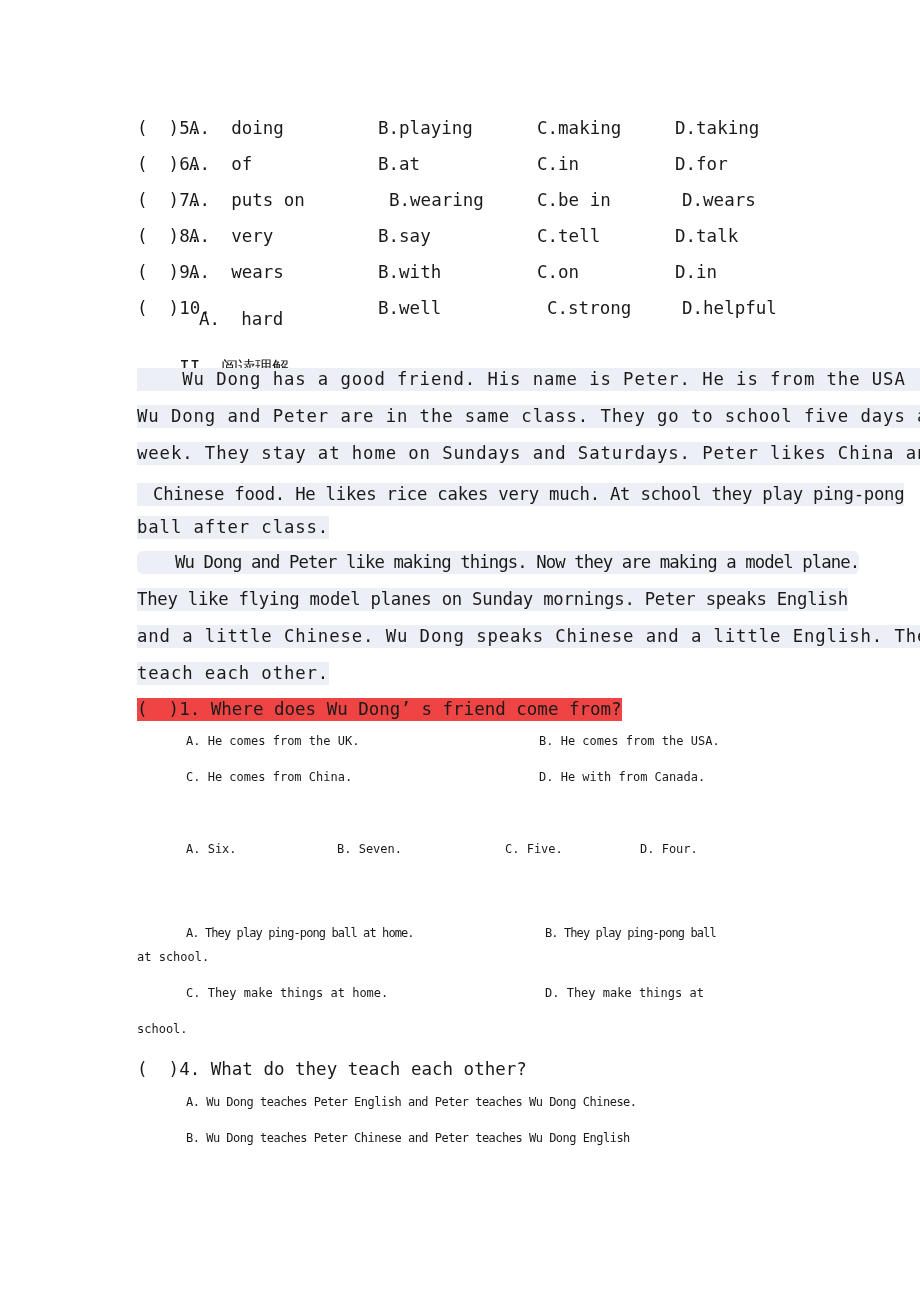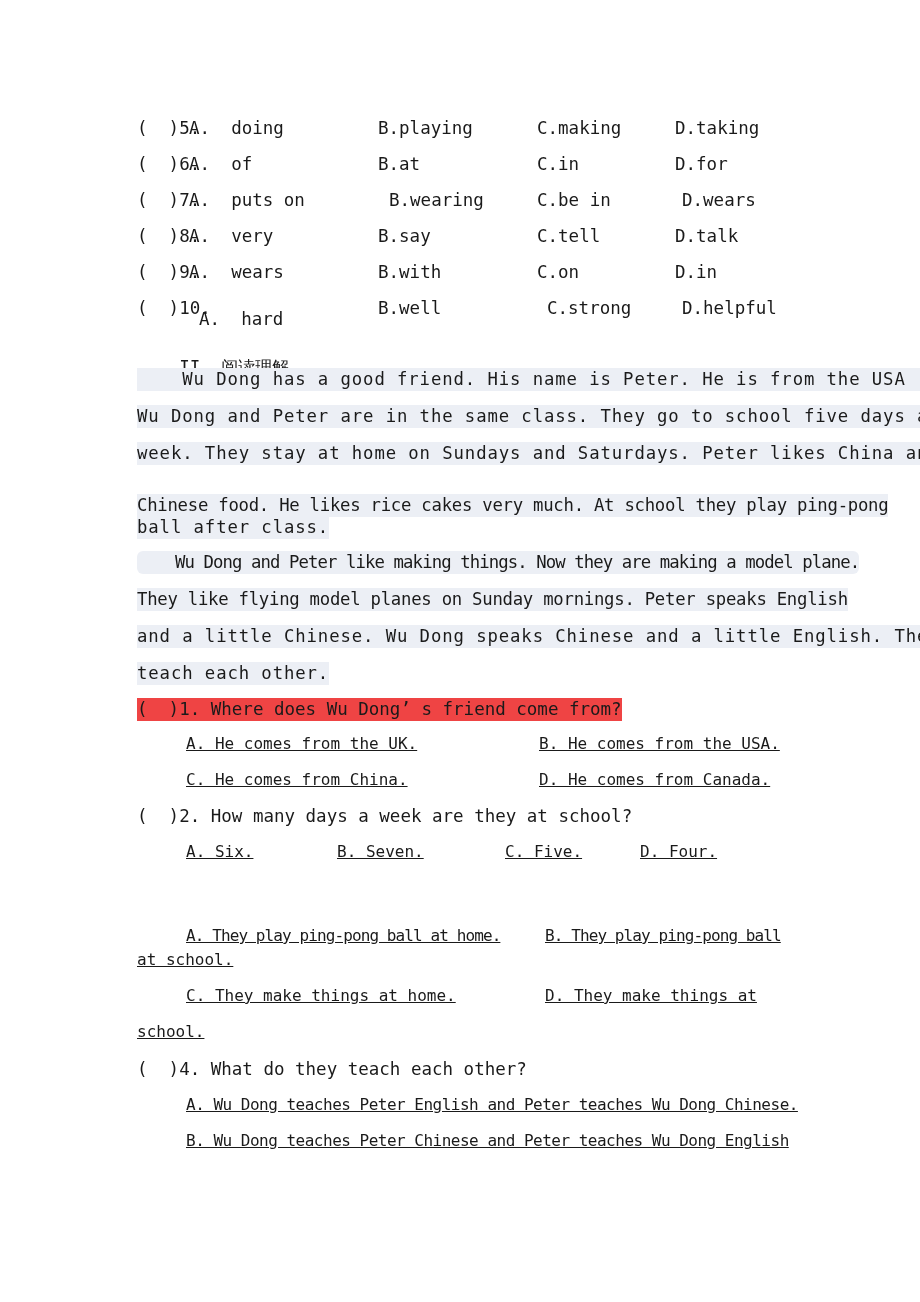--- a/index.html
+++ b/index.html
@@ -84,22 +84,21 @@
   .q-line {
     position: absolute;
     left: 137px;
     white-space: pre;
     font-size: 17.5px;
   }
   .q-line.hl { background: #ef4444; padding: 1px 0 2px 0; }
   .opt {
     position: absolute;
     white-space: pre;
-    font-size: 16px;
-    text-decoration: underline;
+    font-size: 12px;
   }
   .opt.tight { letter-spacing: -0.5px; }
   .opt.snug  { letter-spacing: -0.9px; margin-top: 12px; }
 </style>
 </head>
 <body>
 
 <div class="page">
 
   <div class="cloze-row" style="top:118px;">
@@ -150,35 +149,34 @@
     <span class="cell c-d">D.helpful</span>
   </div>
 
   <div class="section-head" style="top:336px;">
     <span>II.</span><span> </span><span class="cjk">阅读理解</span>
   </div>
 
   <div class="passage-line wide" style="top:368px;">    Wu Dong has a good friend. His name is Peter. He is from the USA .</div>
   <div class="passage-line wide" style="top:405px;">Wu Dong and Peter are in the same class. They go to school five days a</div>
   <div class="passage-line wide" style="top:442px;">week. They stay at home on Sundays and Saturdays. Peter likes China and</div>
-  <div class="passage-line tight" style="top:494px;">Chinese food. He likes rice cakes very much. At school they play ping-pong</div>
+  <div class="passage-line tight" style="top:483px;padding-left:16px;">Chinese food. He likes rice cakes very much. At school they play ping-pong</div>
   <div class="passage-line wide" style="top:516px;">ball after class.</div>
 
   <div class="passage-line narrow" style="top:551px;">    Wu Dong and Peter like making things. Now they are making a model plane.</div>
   <div class="passage-line tight" style="top:588px;">They like flying model planes on Sunday mornings. Peter speaks English</div>
   <div class="passage-line wide" style="top:625px;">and a little Chinese. Wu Dong speaks Chinese and a little English. They</div>
   <div class="passage-line wide" style="top:662px;">teach each other.</div>
 
   <div class="q-line hl" style="top:698px;">(  )1. Where does Wu Dong’ s friend come from?</div>
   <div class="opt" style="left:186px; top:734px;">A. He comes from the UK.</div>
   <div class="opt" style="left:539px; top:734px;">B. He comes from the USA.</div>
   <div class="opt" style="left:186px; top:770px;">C. He comes from China.</div>
-  <div class="opt" style="left:539px; top:770px;">D. He comes from Canada.</div>
+  <div class="opt" style="left:539px; top:770px;">D. He with from Canada.</div>
 
-  <div class="q-line" style="top:806px;">(  )2. How many days a week are they at school?</div>
   <div class="opt" style="left:186px; top:842px;">A. Six.</div>
   <div class="opt" style="left:337px; top:842px;">B. Seven.</div>
   <div class="opt" style="left:505px; top:842px;">C. Five.</div>
   <div class="opt" style="left:640px; top:842px;">D. Four.</div>
 
   <div class="opt snug" style="left:186px; top:914px;">A. They play ping-pong ball at home.</div>
   <div class="opt snug" style="left:545px; top:914px;">B. They play ping-pong ball</div>
   <div class="opt" style="left:137px; top:950px;">at school.</div>
   <div class="opt" style="left:186px; top:986px;">C. They make things at home.</div>
   <div class="opt" style="left:545px; top:986px;">D. They make things at</div>

